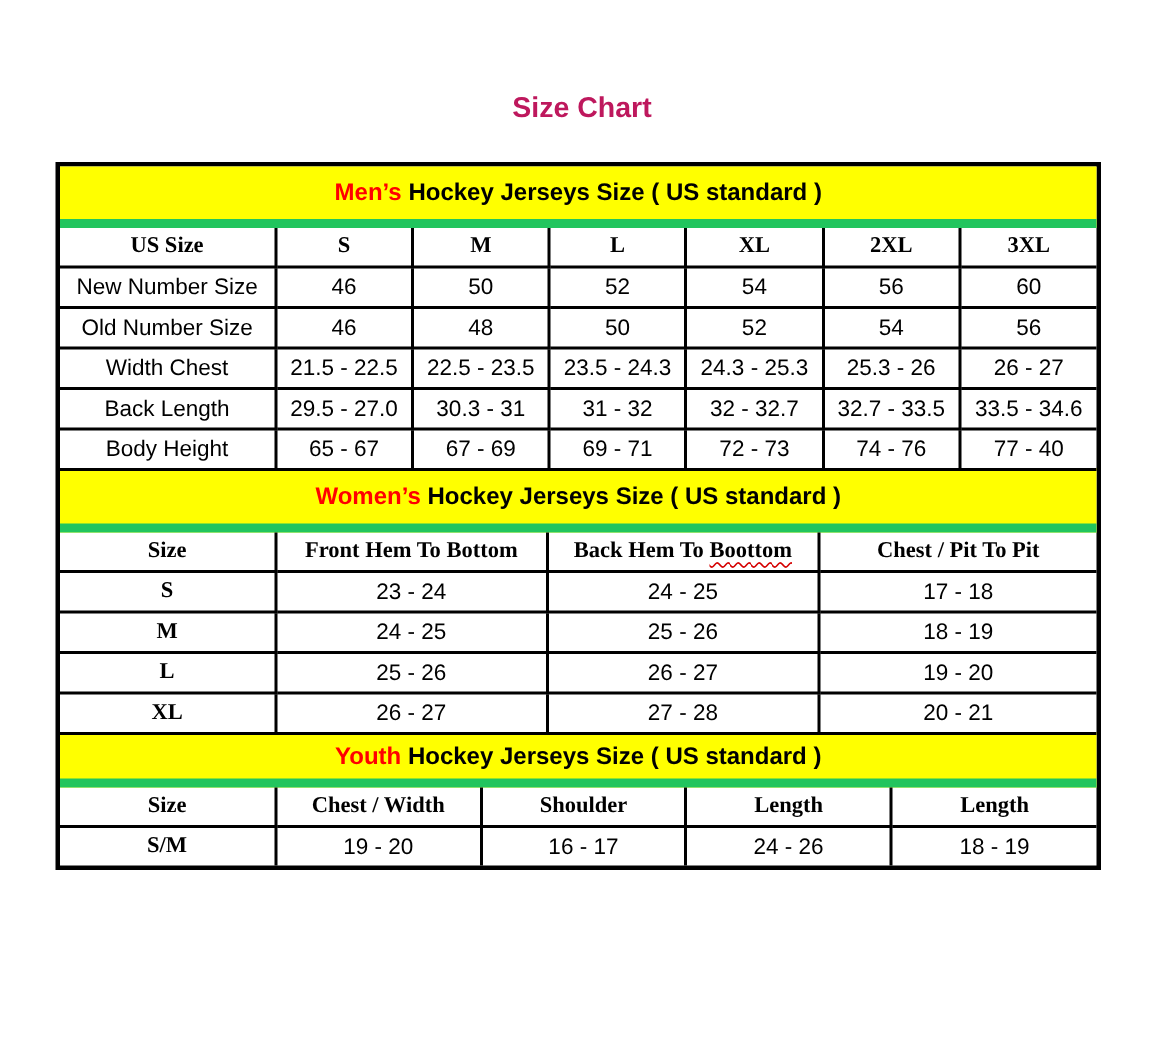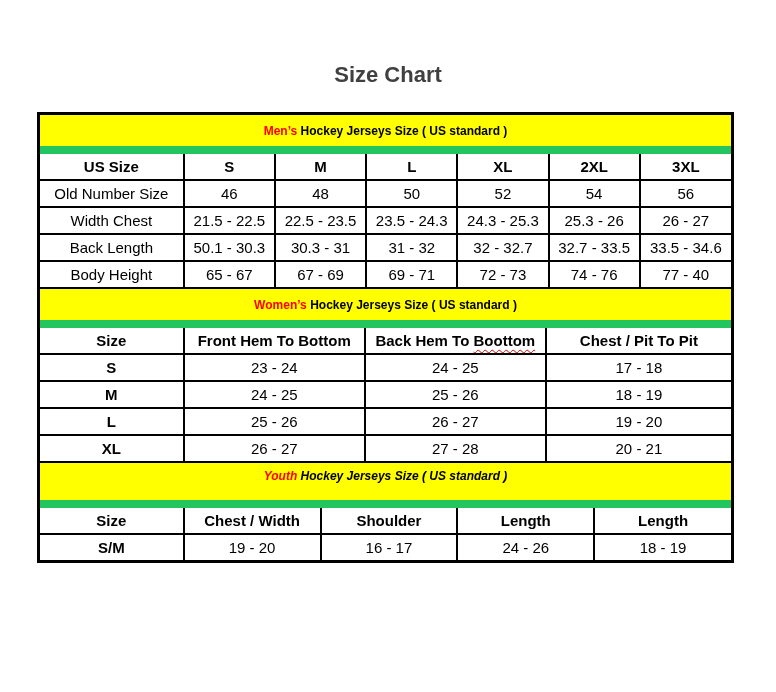--- a/index.html
+++ b/index.html
@@ -8,57 +8,57 @@
     background: #ffffff;
     width: 776px;
     height: 692px;
     font-family: "Liberation Sans", sans-serif;
     color: #000;
     overflow: hidden;
   }
   .page-title {
     margin: 62px 0 0 0;
     text-align: center;
-    color: #404040;
-    font-size: 22px;
+    color: #be185d;
+    font-size: 19px;
     font-weight: bold;
   }
   .chart-container {
     margin: 24px 0 0 37px;
     width: 697px;
     border: 3px solid #000;
     box-sizing: border-box;
     background: #fff;
   }
   .band {
     background: #ffff00;
     text-align: center;
     font-weight: bold;
-    font-size: 12px;
+    font-size: 16px;
     padding: 9px 0 8px 0;
-    border-bottom: 8px solid #22c55e;
+    border-bottom: 6px solid #22c55e;
   }
   .band.with-top { border-top: 2px solid #000; text-align: center; }
   .band .hl { color: #ff0000; }
-  .band.youth-band { padding: 6px 0 17px 0; font-style: italic; }
+  .band.youth-band { padding: 6px 0 5px 0; }
   table {
     width: 100%;
     border-collapse: collapse;
     table-layout: fixed;
   }
   th, td {
     border: 2px solid #000;
     text-align: center;
     vertical-align: middle;
     font-size: 15px;
     padding: 4px 2px;
     overflow: hidden;
     white-space: nowrap;
   }
-  th { font-weight: bold; }
+  th { font-weight: bold; font-family: Liberation Serif, serif; }
   td { font-weight: normal; }
   tr:first-child > th, tr:first-child > td { border-top: none; }
   tr:last-child  > th, tr:last-child  > td { border-bottom: none; }
   tr > *:first-child { border-left: none; }
   tr > *:last-child  { border-right: none; }
   .squiggle {
     text-decoration: underline;
     text-decoration-style: wavy;
     text-decoration-color: #d40000;
     text-decoration-thickness: 1px;
@@ -89,40 +89,49 @@
       <tr>
         <th>US Size</th>
         <th>S</th>
         <th>M</th>
         <th>L</th>
         <th>XL</th>
         <th>2XL</th>
         <th>3XL</th>
       </tr>
       <tr>
+        <td>New Number Size</td>
+        <td>46</td>
+        <td>50</td>
+        <td>52</td>
+        <td>54</td>
+        <td>56</td>
+        <td>60</td>
+      </tr>
+      <tr>
         <td>Old Number Size</td>
         <td>46</td>
         <td>48</td>
         <td>50</td>
         <td>52</td>
         <td>54</td>
         <td>56</td>
       </tr>
       <tr>
         <td>Width Chest</td>
         <td>21.5 - 22.5</td>
         <td>22.5 - 23.5</td>
         <td>23.5 - 24.3</td>
         <td>24.3 - 25.3</td>
         <td>25.3 - 26</td>
         <td>26 - 27</td>
       </tr>
       <tr>
         <td>Back Length</td>
-        <td>50.1 - 30.3</td>
+        <td>29.5 - 27.0</td>
         <td>30.3 - 31</td>
         <td>31 - 32</td>
         <td>32 - 32.7</td>
         <td>32.7 - 33.5</td>
         <td>33.5 - 34.6</td>
       </tr>
       <tr>
         <td>Body Height</td>
         <td>65 - 67</td>
         <td>67 - 69</td>

